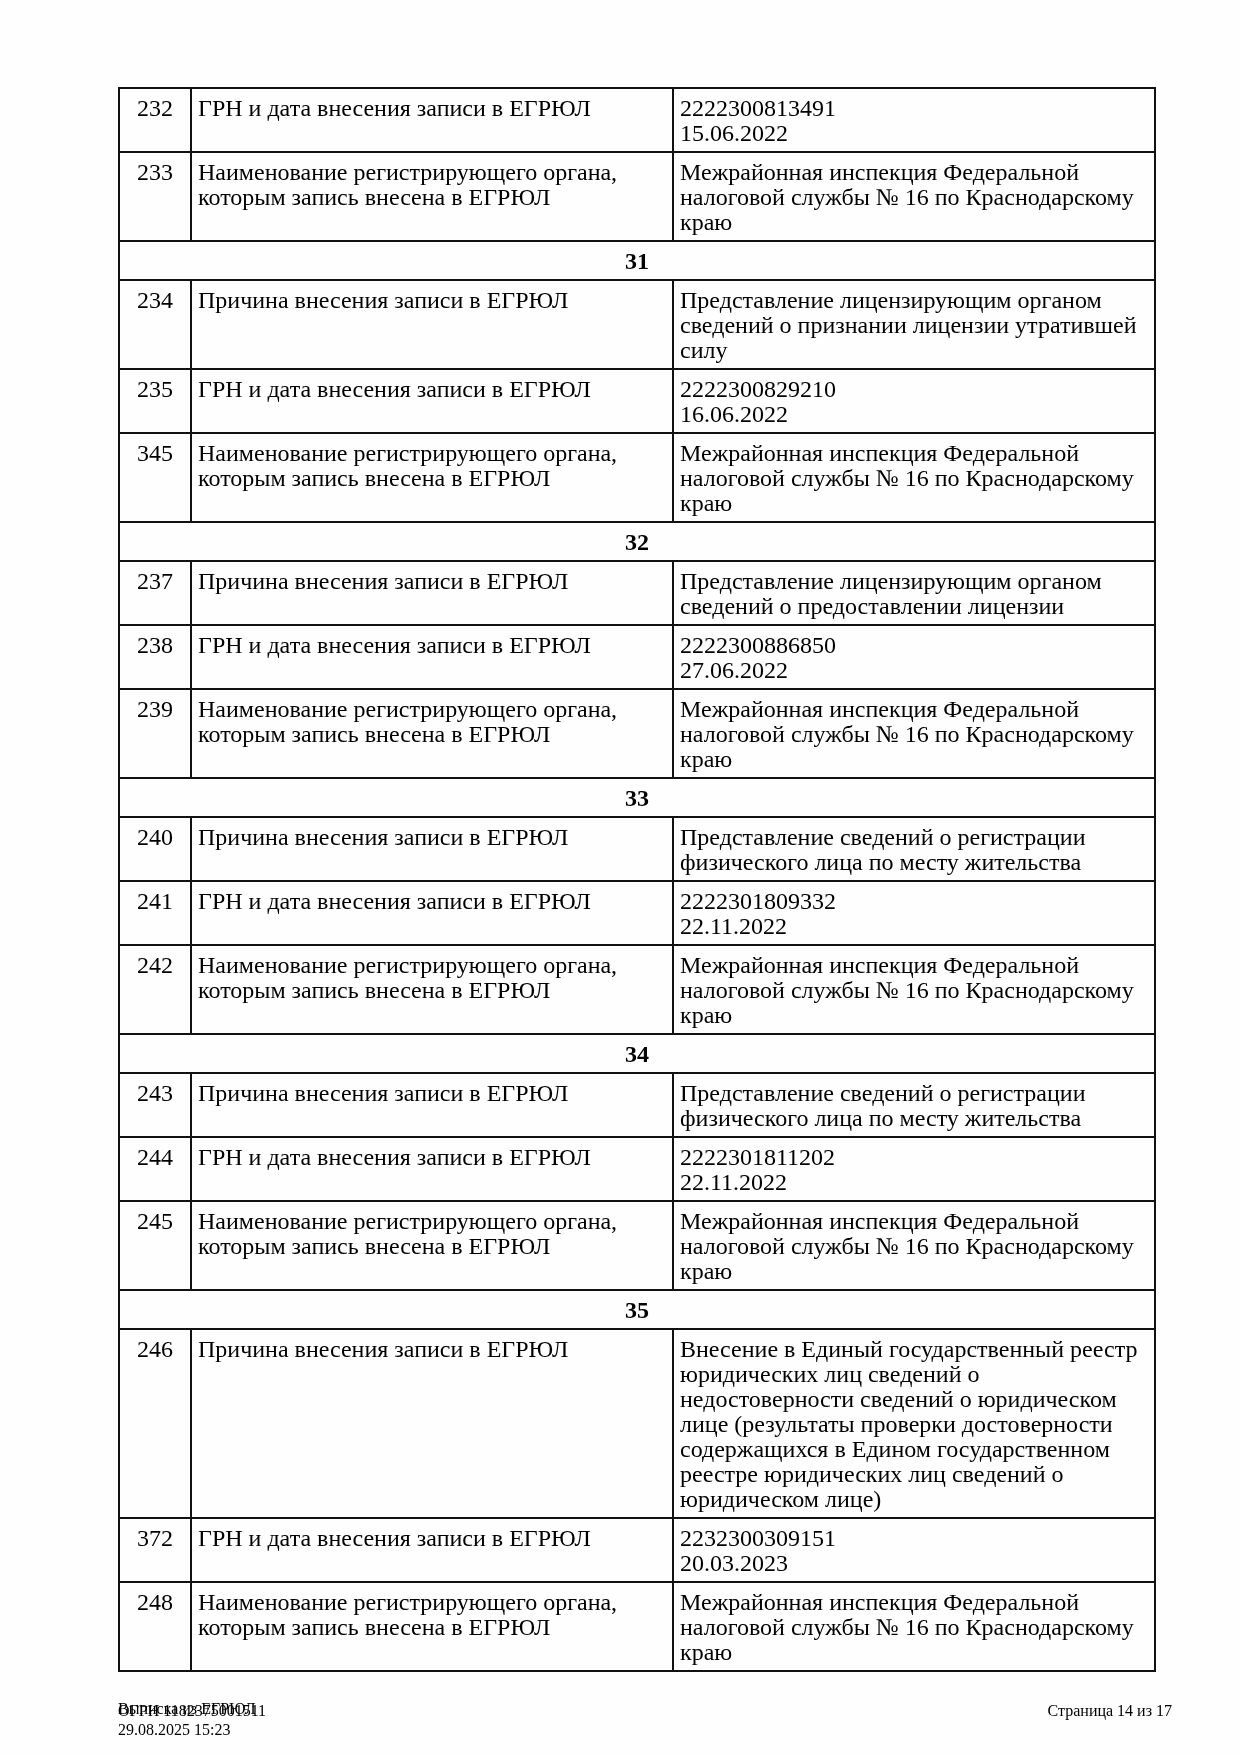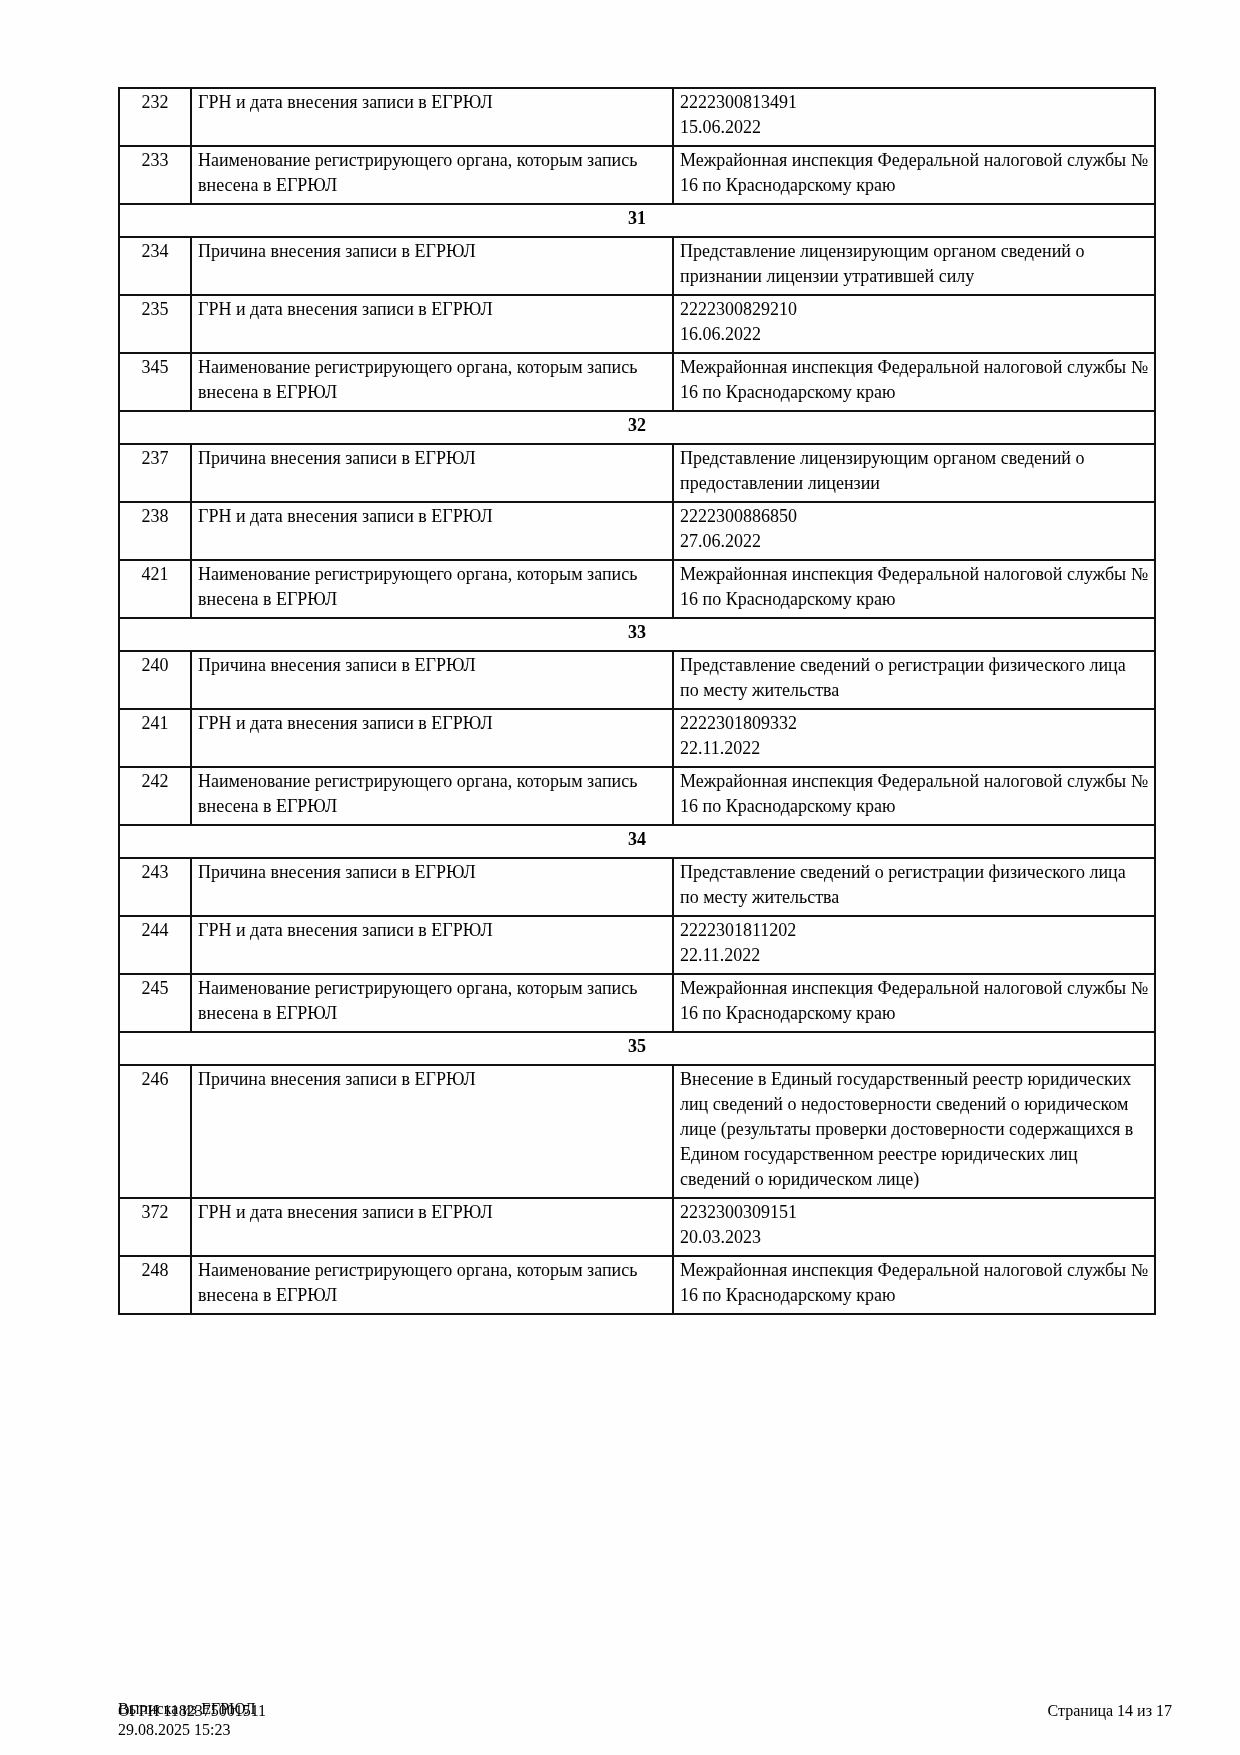--- a/index.html
+++ b/index.html
@@ -24,23 +24,23 @@
     position: absolute;
     left: 118px;
     top: 87px;
     width: 1036px;
     border-collapse: collapse;
     table-layout: fixed;
   }
   table.records td {
     border: 2px solid #111111;
     vertical-align: top;
-    font-size: 18px;
+    font-size: 24px;
     line-height: 25px;
-    padding: 1px 6px 5px 6px;
+    padding: 7px 6px 5px 6px;
     overflow: hidden;
   }
   td.num-cell {
     text-align: center;
     padding-left: 2px;
     padding-right: 2px;
   }
   td.section-cell {
     text-align: center;
     font-weight: bold;
@@ -142,21 +142,21 @@
         </tr>
         <tr>
           <td class="num-cell">238</td>
           <td class="label-cell">ГРН и дата внесения записи в ЕГРЮЛ</td>
           <td class="value-cell">
             <div>2222300886850</div>
             <div>27.06.2022</div>
           </td>
         </tr>
         <tr>
-          <td class="num-cell">421</td>
+          <td class="num-cell">239</td>
           <td class="label-cell">Наименование регистрирующего органа, которым запись внесена в ЕГРЮЛ</td>
           <td class="value-cell">
             <div>Межрайонная инспекция Федеральной налоговой службы № 16 по Краснодарскому краю</div>
           </td>
         </tr>
         <tr>
           <td colspan="3" class="section-cell">33</td>
         </tr>
         <tr>
           <td class="num-cell">240</td>

